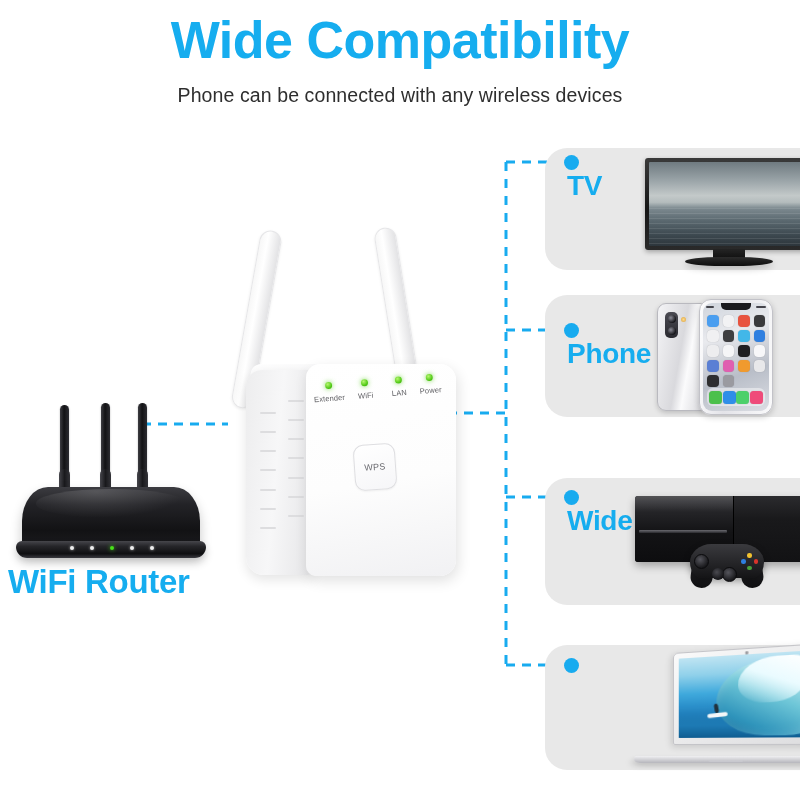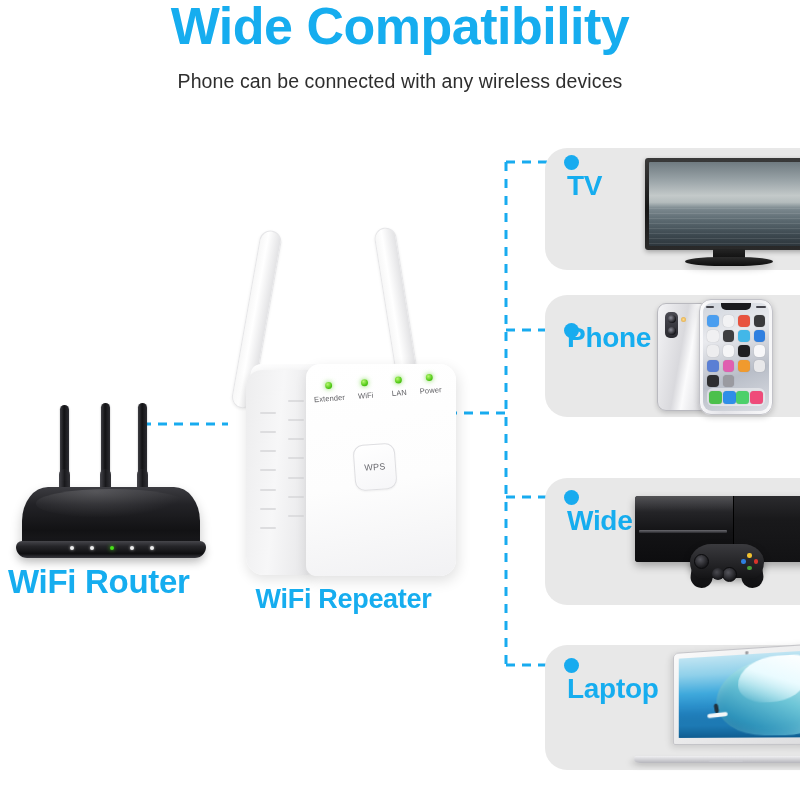--- a/index.html
+++ b/index.html
@@ -23,20 +23,21 @@
     top: 0;
     width: 800px;
     text-align: center;
   }
   #page-title {
     font-size: 52px;
     font-weight: bold;
     color: #16ADEF;
     letter-spacing: -0.5px;
     line-height: 1;
+    margin-top: 14px;
   }
   #page-subtitle {
     font-size: 19.5px;
     color: #2e2e2e;
     margin-top: 18px;
     letter-spacing: 0.1px;
   }
 
   
   #connector-svg {
@@ -666,21 +667,21 @@
     <div class="tv-bezel">
       <div class="tv-screen"></div>
     </div>
     <div class="tv-neck"></div>
     <div class="tv-base"></div>
   </div>
 </div>
 
 <div class="device-card" id="card-phone">
   <span class="card-dot" style="left:19px; top:28px;"></span>
-  <span class="card-label" style="top:27px;">Phone</span>
+  <span class="card-label" style="top:43px;">Phone</span>
   <div class="card-art" id="phone-art">
     <div class="phone-back">
       <div class="phone-cam">
         <i class="a"></i>
           <i class="b"></i>
       </div>
       <div class="phone-flash"></div>
     </div>
     <div class="phone-front">
       <div class="phone-screen">
@@ -741,21 +742,20 @@
             <i class="b"></i>
             <i class="a"></i>
         </div>
       </div>
     </div>
   </div>
 </div>
 
 <div class="device-card" id="card-laptop">
   <span class="card-dot" style="left:19px; top:13px;"></span>
-  <span class="card-label" style="top:28px;">Laptop</span>
   <div class="card-art" id="laptop-art">
     <div class="lap-lid">
       <div class="lap-cam"></div>
       <div class="lap-screen">
         <div class="wave-base"></div>
         <div class="wave-crest"></div>
         <div class="wave-foam"></div>
         <div class="surfboard"></div>
         <div class="surfer"></div>
       </div>
@@ -822,14 +822,13 @@
         <div class="txt">LAN</div>
       </div>
       <div class="rp-led-item" style="left: 106px;">
         <div class="dot"></div>
         <div class="txt">Power</div>
       </div>
     </div>
   <div class="rp-wps">
     <span>WPS</span>
   </div>
-  <div id="repeater-label">WiFi Repeater</div>
 </div>
 
 </body></html>

